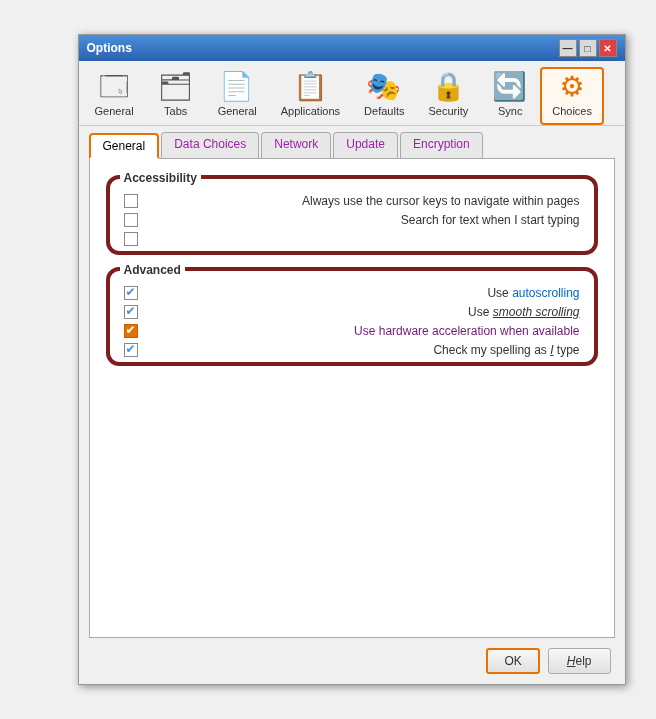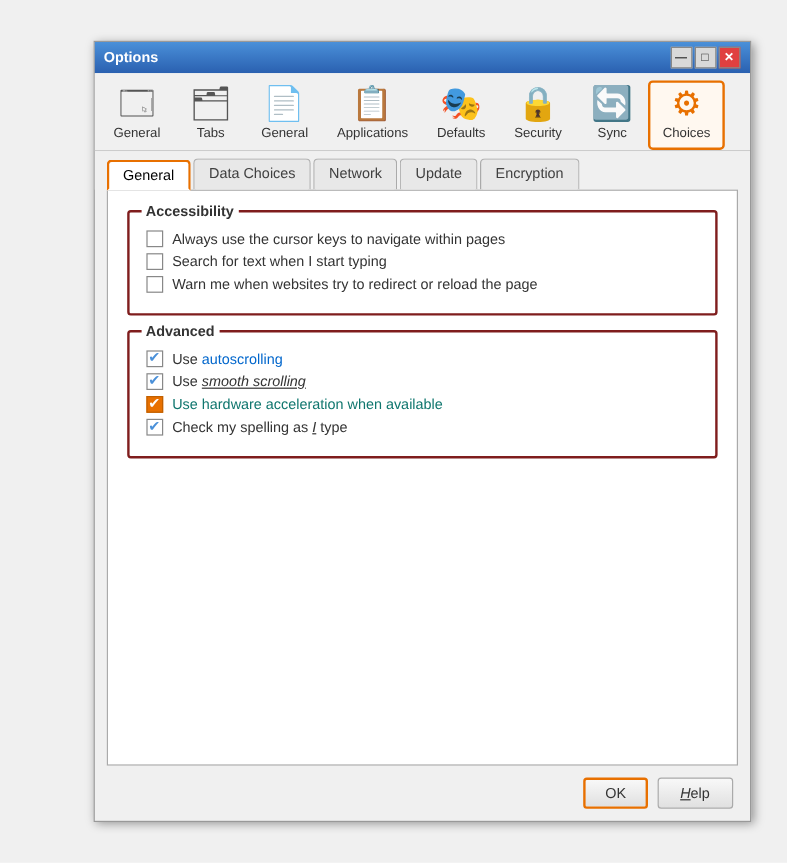--- a/index.html
+++ b/index.html
@@ -95,21 +95,21 @@
       padding: 6px 10px 0 10px;
       gap: 0;
     }
     .subtab {
       padding: 4px 12px;
       border: 1px solid #aaa;
       border-bottom: none;
       background: #e8e8e8;
       cursor: pointer;
       font-size: 12px;
-      color: #404040;
+      color: #a21caf;
       border-radius: 4px 4px 0 0;
       margin-right: 2px;
     }
     .subtab.active {
       background: #fff;
       border: 2px solid #e87000;
       border-bottom: 2px solid #fff;
       color: #000;
       font-weight: normal;
       z-index: 1;
@@ -118,43 +118,44 @@
     }
     
     .content-area {
       background: #fff;
       border: 1px solid #aaa;
       margin: 0 10px;
       padding: 16px;
       min-height: 480px;
     }
     .section-block {
-      border: 2px solid #7f1d1d;
-      border-radius: 3px;
-      padding: 10px 14px 12px 14px;
+      border: 4px solid #7f1d1d;
+      border-radius: 13px;
+      padding: 10px 14px 0 14px;
       margin-bottom: 12px;
       position: relative;
     }
     .section-label {
       position: absolute;
       top: -8px;
       left: 10px;
       background: #fff;
       padding: 0 4px;
       font-size: 12px;
       font-weight: bold;
       color: #333;
     }
     .checkbox-row {
       display: flex;
       align-items: center;
       gap: 8px;
       margin: 5px 0;
       font-size: 12px;
       color: #333;
+      justify-content: space-between;
     }
     .checkbox-custom {
       width: 14px;
       height: 14px;
       border: 1px solid #888;
       background: #fff;
       display: inline-block;
       flex-shrink: 0;
       position: relative;
     }
@@ -288,37 +289,36 @@
       <div class="checkbox-row">
         <span class="checkbox-custom"></span>
         <span>Always use the cursor keys to navigate within pages</span>
       </div>
       <div class="checkbox-row">
         <span class="checkbox-custom"></span>
         <span>Search for text when I start typing</span>
       </div>
       <div class="checkbox-row">
         <span class="checkbox-custom"></span>
-        <span>Warn me when websites try to redirect or reload the page</span>
       </div>
     </div>
 
     <div class="section-block">
       <span class="section-label">Advanced</span>
       <div class="checkbox-row">
         <span class="checkbox-custom checked"></span>
         <span>Use <span class="link-text">autoscrolling</span></span>
       </div>
       <div class="checkbox-row">
         <span class="checkbox-custom checked"></span>
         <span>Use <span class="underline-text">smooth scrolling</span></span>
       </div>
       <div class="checkbox-row">
         <span class="checkbox-custom checked-orange"></span>
-        <span style="color:#0f766e">Use hardware acceleration when available</span>
+        <span style="color:#701a75">Use hardware acceleration when available</span>
       </div>
       <div class="checkbox-row">
         <span class="checkbox-custom checked"></span>
         <span>Check my spelling as <span class="underline-text">I</span> type</span>
       </div>
     </div>
 
 
   </div>
 

